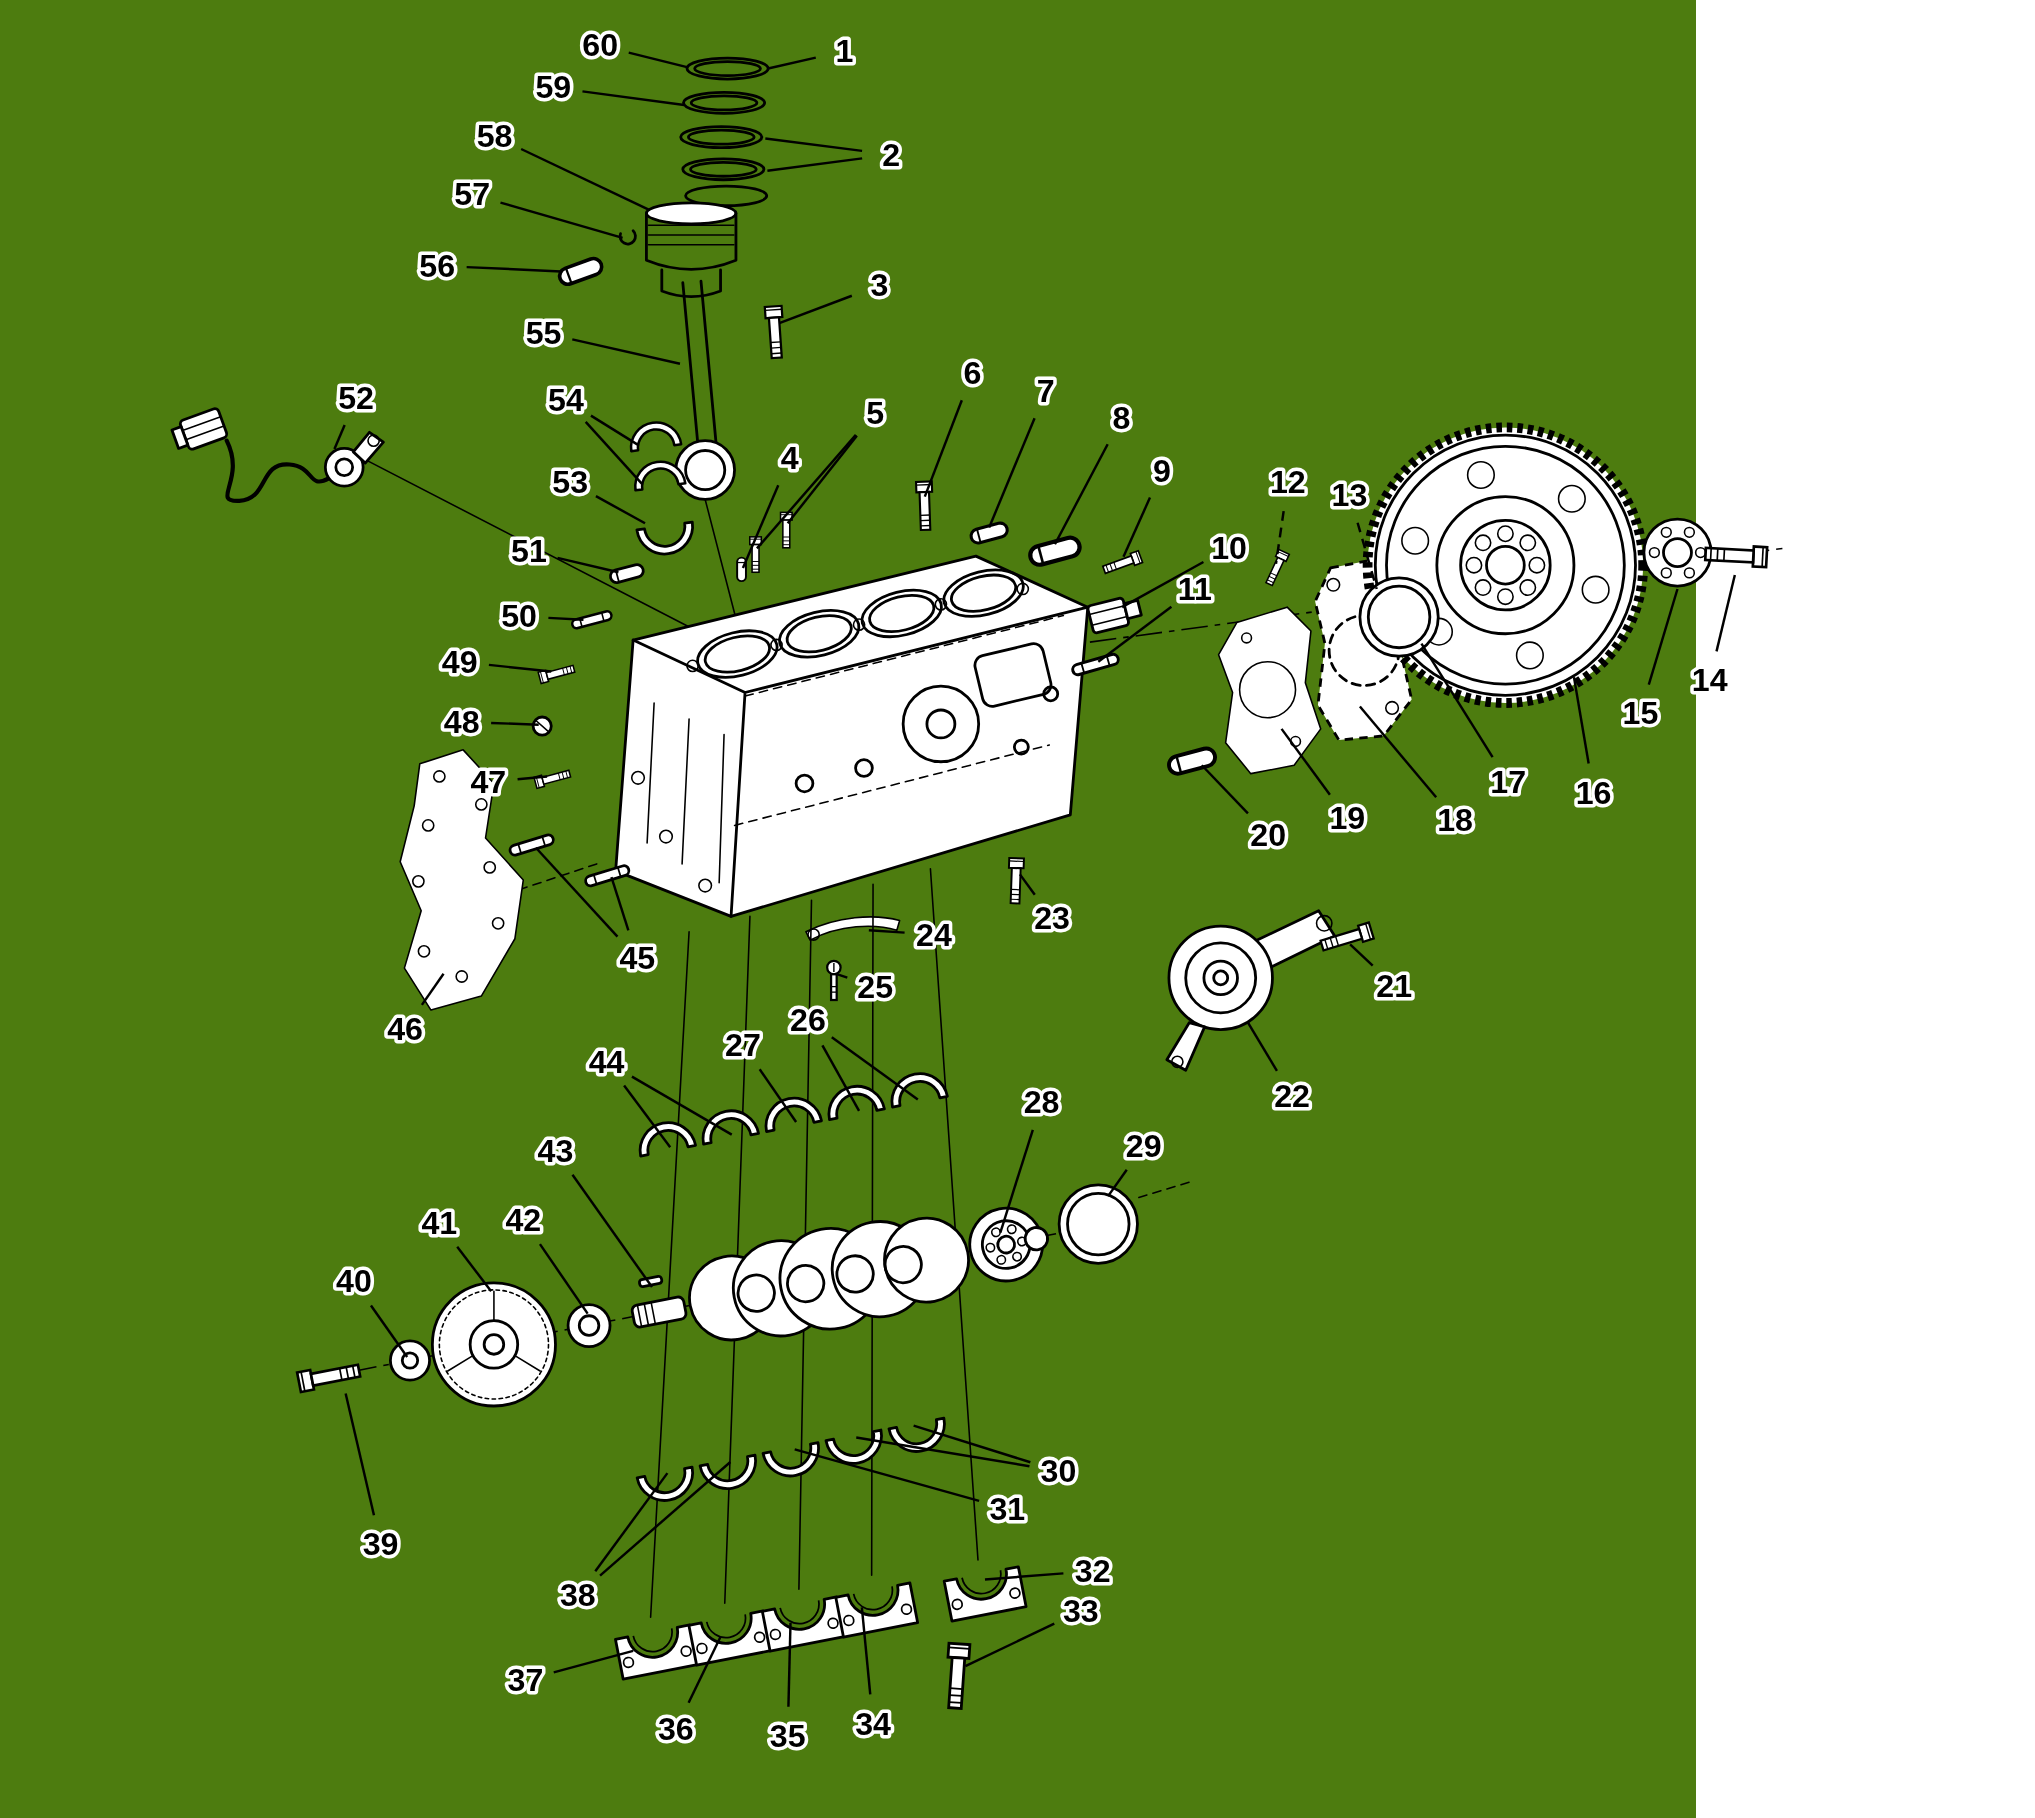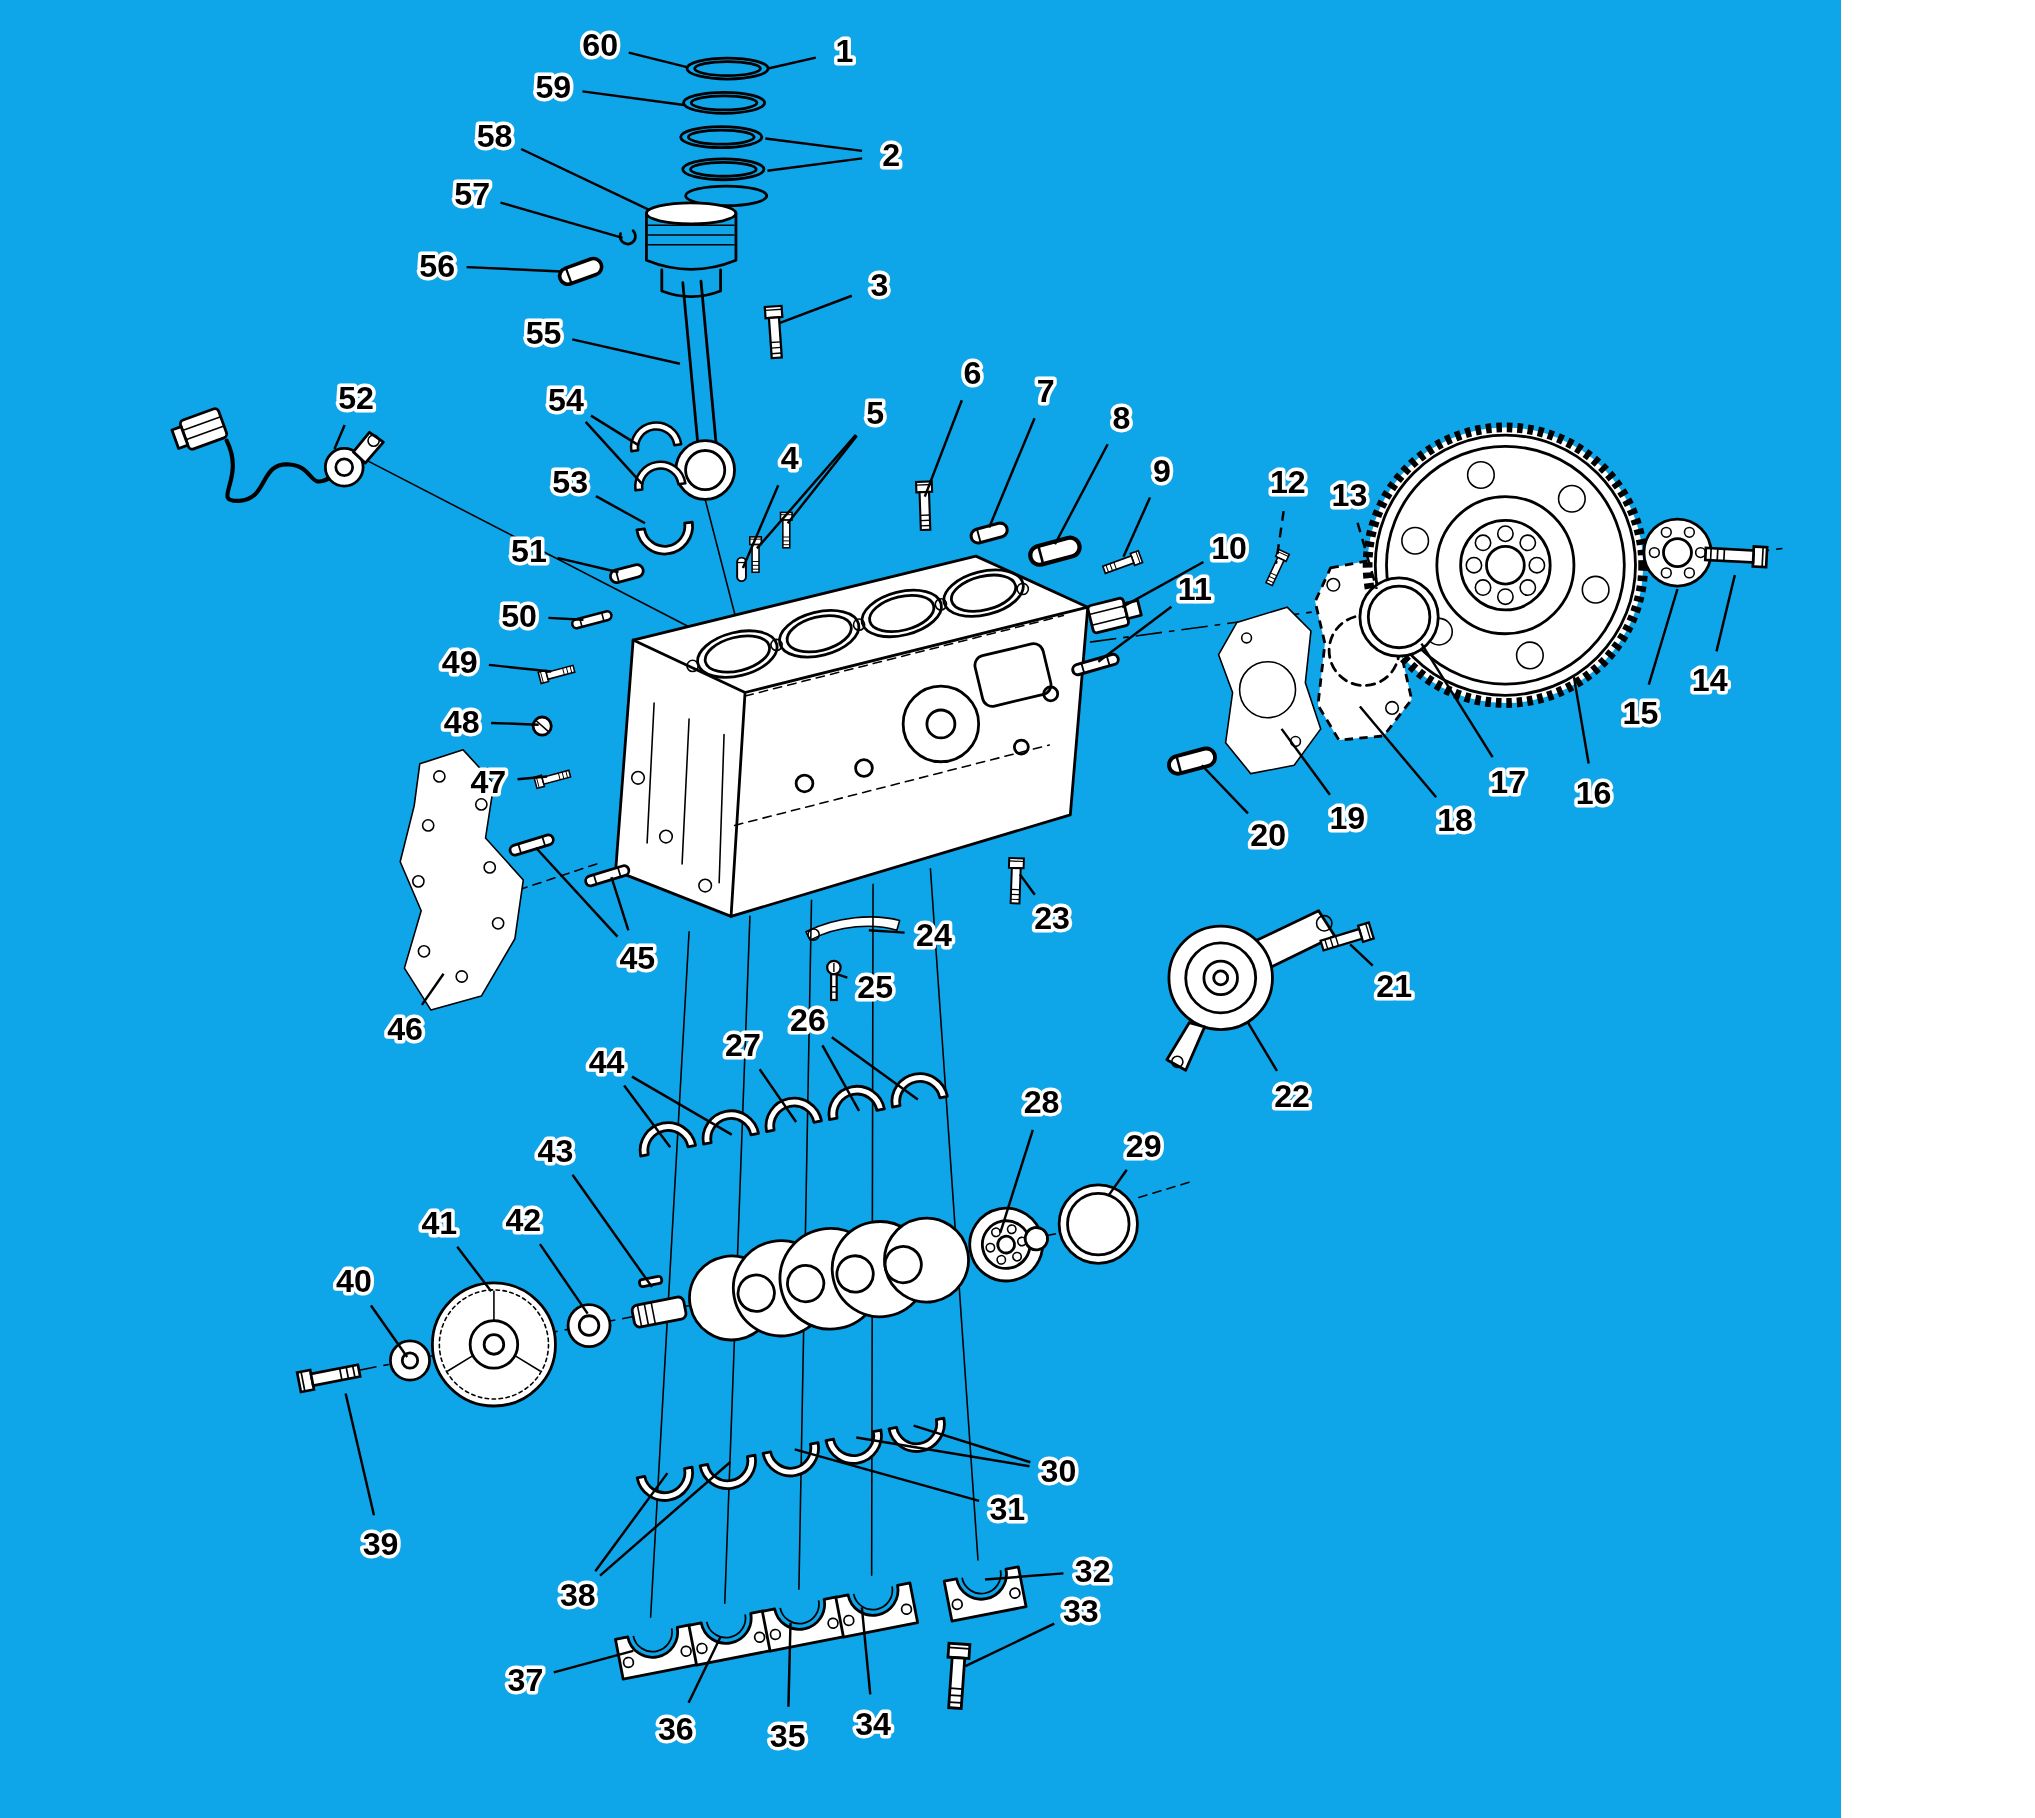--- a/index.html
+++ b/index.html
@@ -1,16 +1,16 @@
 <!DOCTYPE html>
 <html style="font-size:11.2px"><head>
 <meta charset="utf-8">
 <style>
   html, body { margin: 0; padding: 0; background: #ffffff; }
-  .stage { position: relative; width: 1841px; height: 1818px; background: #0ea5e9; }
+  .stage { position: relative; width: 1696px; height: 1818px; background: #4d7c0f; }
   svg { display: block; }
   .art   { fill: none; stroke: #000; stroke-width: 4; stroke-linecap: round; stroke-linejoin: round; }
   .art-w { fill: #fff; stroke: #000; stroke-width: 4; stroke-linejoin: round; }
   .thin  { stroke-width: 2.25; }
   .dash  { stroke-dasharray: 12 9; }
   .cline { fill:none; stroke:#000; stroke-width: 2.25; stroke-dasharray: 38 10 8 10; }
   .leader { stroke: #000; stroke-width: 3.5; fill: none; }
   .callout-num {
     font-family: "Liberation Sans", sans-serif;
     font-weight: bold; font-size: 46px;

